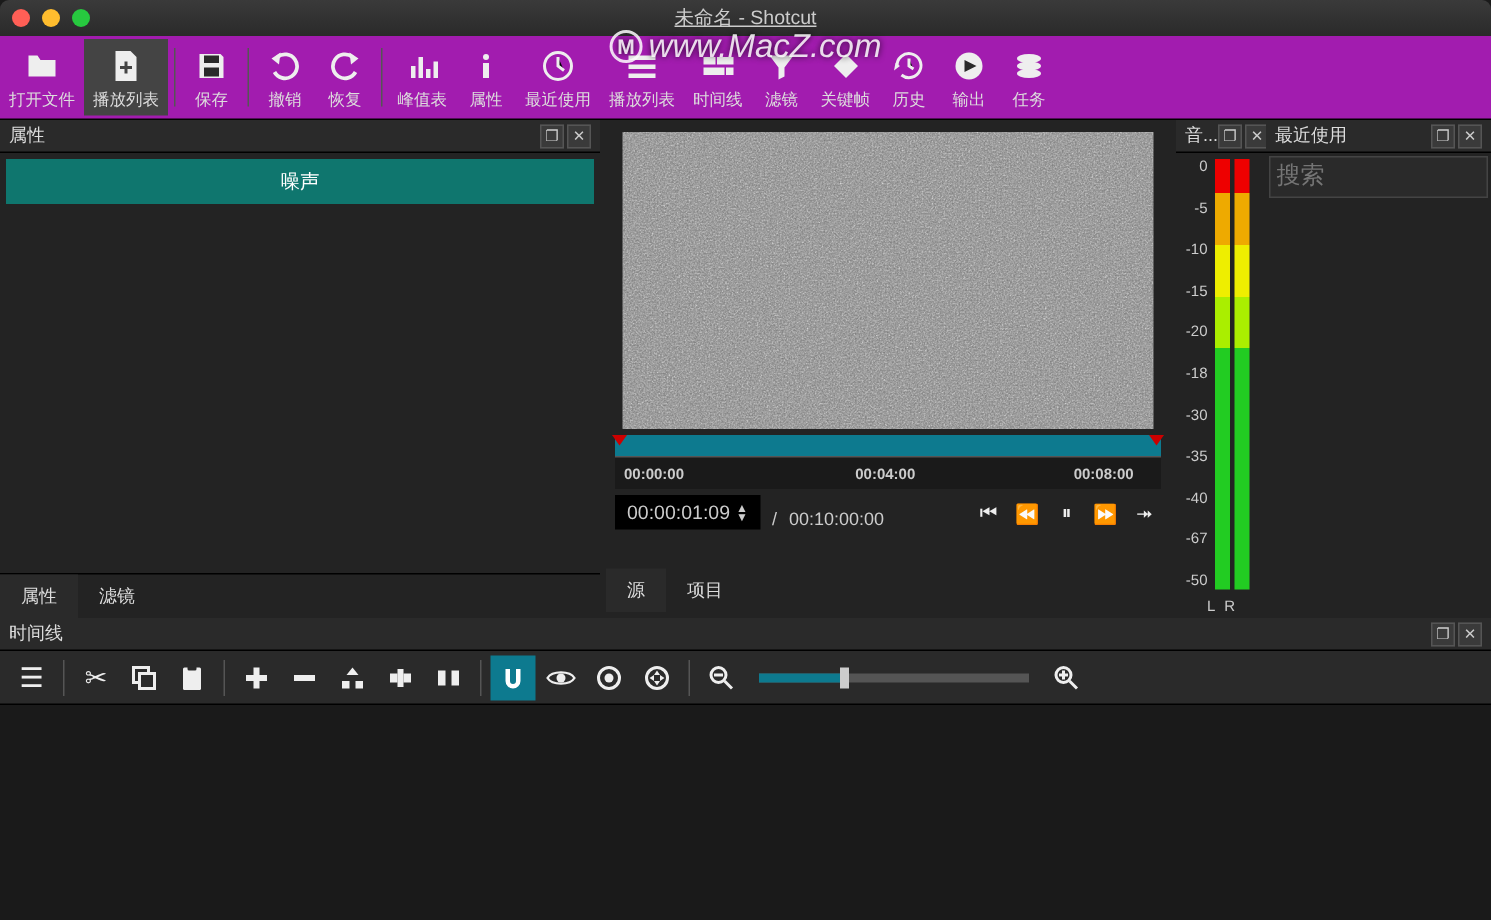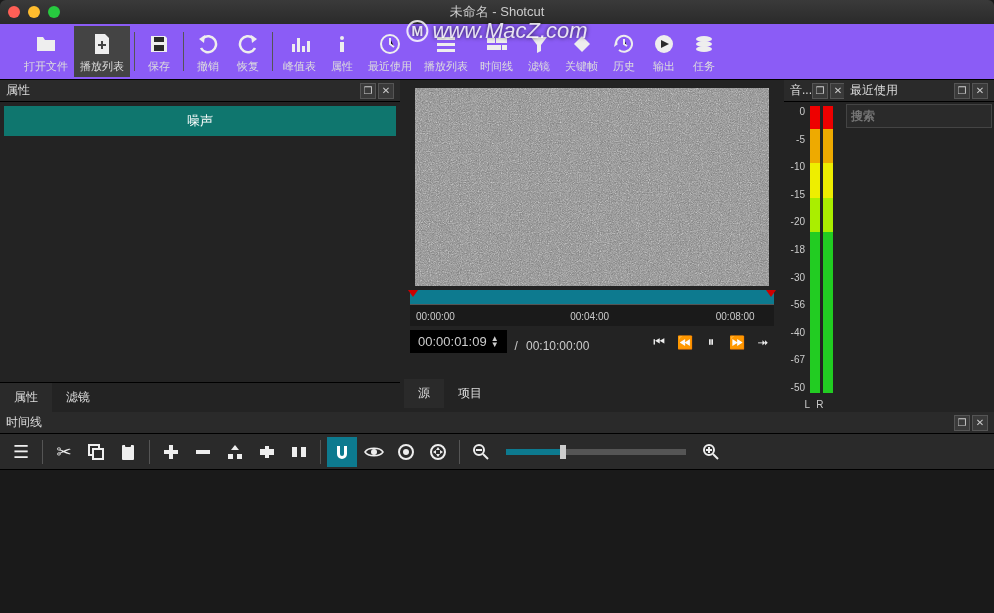--- a/index.html
+++ b/index.html
@@ -2,25 +2,25 @@
 <html><head>
 <meta charset="utf-8">
 <style>
 * { margin: 0; padding: 0; box-sizing: border-box; font-family: -apple-system, "Helvetica Neue", Arial, sans-serif; }
 body { background: #1a1a1a; width: 994px; height: 613px; overflow: hidden; color: #ccc; font-size: 12px; }
 
 .titlebar { height: 24px; background: linear-gradient(#3a3a3a, #2a2a2a); display: flex; align-items: center; padding: 0 8px; position: relative; border-top-left-radius: 6px; border-top-right-radius: 6px; }
 .traffic-lights { display: flex; gap: 8px; }
 .traffic-light { width: 12px; height: 12px; border-radius: 50%; }
 .red { background: #ff5f56; } .yellow { background: #ffbd2e; } .green { background: #27c93f; }
-.title-text { position: absolute; left: 50%; transform: translateX(-50%); color: #ccc; font-size: 13px; }
+.title-text { position: absolute; left: 50%; transform: translateX(-50%); color: #ccc; font-size: 13px; text-decoration: underline; }
 .watermark { position: absolute; left: 50%; top: 18px; transform: translateX(-50%); color: rgba(255,255,255,0.85); font-size: 22px; font-style: italic; font-family: Georgia, serif; z-index: 100; pointer-events: none; text-shadow: 0 0 4px rgba(0,0,0,0.8); display:flex; align-items:center; gap:4px;}
 .watermark .m-logo { border:2px solid rgba(255,255,255,0.85); border-radius:50%; width:22px; height:22px; display:inline-flex; align-items:center; justify-content:center; font-style:normal; font-family:sans-serif; font-weight:bold; font-size:14px;}
 
-.toolbar { height: 56px; background: #8b5cf6; display: flex; padding: 2px 18px; border-bottom: 1px solid #000; }
+.toolbar { height: 56px; background: #a21caf; display: flex; padding: 2px 0; border-bottom: 1px solid #000; }
 .tool-btn { display: flex; flex-direction: column; align-items: center; justify-content: center; padding: 2px 6px; color: #eee; cursor: pointer; min-width: 40px; }
 .tool-btn.active { background: #444; }
 .tool-icon { width: 28px; height: 28px; display: flex; align-items: center; justify-content: center; font-size: 20px; }
 .tool-label { font-size: 11px; margin-top: 1px; color: #ddd; }
 .tool-sep { width: 1px; background: #555; margin: 6px 4px; }
 
 .main-area { display: flex; height: 332px; }
 
 .panel-header { height: 22px; background: #2a2a2a; display: flex; align-items: center; padding: 0 6px; border-bottom: 1px solid #000; justify-content: space-between; }
 .panel-title { color: #ddd; font-size: 12px; }
@@ -34,38 +34,38 @@
 .tab { padding: 6px 14px; color: #ddd; cursor: pointer; font-size: 12px; }
 .tab.active { background: #2a2a2a; }
 
 .center-panel { flex: 1; background: #232323; display: flex; flex-direction: column; padding: 4px; }
 .video-preview { width: 354px; height: 198px; margin: 4px auto; background: #808080; position: relative; overflow: hidden; }
 .noise-svg { width: 100%; height: 100%; }
 .scrubber { height: 14px; background: #0d7a8f; margin: 0 6px; position: relative; }
 .scrubber-marker { position: absolute; width: 0; height: 0; border-left: 5px solid transparent; border-right: 5px solid transparent; }
 .scrubber-marker.left { left: -2px; top: 0; border-top: 7px solid #c00; }
 .scrubber-marker.right { right: -2px; top: 0; border-top: 7px solid #c00; }
-.ruler { height: 22px; margin: 0 6px; background: #1a1a1a; position: relative; border-top:1px solid #555; font-size: 10px; color:#ccc; }
+.ruler { height: 22px; margin: 0 6px; background: #1a1a1a; position: relative; border-top:1px solid #555; font-size: 10px; color:#ccc;font-weight:bold; }
 .ruler-label { position: absolute; top: 6px; font-size: 10px; }
 .playback { display: flex; align-items: flex-end; gap: 8px; margin: 4px 6px; }
 .timecode { background: #000; padding: 4px 8px; font-family: monospace; font-size: 13px; display: flex; align-items: center; gap: 4px; }
 .timecode-sep { color: #ccc; }
 .play-controls { display: flex; gap: 4px; margin-left: auto; }
 .play-btn { width: 22px; height: 22px; display: flex; align-items: center; justify-content: center; cursor: pointer; color: #eee; font-size: 13px; }
 .center-tabs { display: flex; margin-top: auto; }
 
 .meter-panel { width: 60px; background: #232323; display: flex; flex-direction: column; }
 .meter-body { flex: 1; display: flex; padding: 4px 2px; gap:2px; }
 .meter-scale { display: flex; flex-direction: column; justify-content: space-between; font-size: 10px; color: #ccc; text-align: right; padding-right: 3px; width: 22px; }
 .meter-bars { display: flex; gap: 3px; flex: 1; align-items: flex-end; }
 .meter-bar { width: 10px; height: 100%; background: linear-gradient(to bottom, #e00 0%, #e00 8%, #ea0 8%, #ea0 20%, #ee0 20%, #ee0 32%, #ae0 32%, #ae0 44%, #2c2 44%, #2c2 100%); }
 .meter-labels { display: flex; justify-content: center; gap: 6px; font-size: 10px; padding: 2px; }
 
 .recent-panel { width: 150px; background: #232323; display: flex; flex-direction: column; }
-.search-box { background: #2a2a2a; border: 1px solid #444; padding: 4px; margin: 2px; color: #888; font-size: 12px; font-weight: bold; }
+.search-box { background: #2a2a2a; border: 1px solid #444; padding: 4px; margin: 2px; color: #888; font-size: 16px; }
 
 .timeline-panel { background: #232323; }
 .timeline-toolbar { height: 36px; background: #2a2a2a; display: flex; align-items: center; padding: 0 6px; gap: 2px; border-bottom: 1px solid #000; }
 .tl-btn { width: 30px; height: 30px; display: flex; align-items: center; justify-content: center; cursor: pointer; color: #eee; font-size: 18px; }
 .tl-btn.active { background: #0d7a8f; }
 .tl-sep { width: 1px; height: 24px; background: #555; margin: 0 4px; }
 .zoom-slider { width: 180px; height: 6px; background: #555; position: relative; margin: 0 8px; }
 .zoom-fill { height: 100%; background: #0d7a8f; width: 30%; }
 .zoom-handle { position: absolute; left: 30%; top: -4px; width: 6px; height: 14px; background: #ccc; }
 .timeline-body { height: 140px; background: #1a1a1a; }
@@ -302,21 +302,21 @@
     </div>
     <div class="meter-body">
       <div class="meter-scale">
         <span>0</span>
           <span>-5</span>
           <span>-10</span>
         <span>-15</span>
           <span>-20</span>
           <span>-18</span>
         <span>-30</span>
-          <span>-56</span>
+          <span>-35</span>
           <span>-40</span>
         <span>-67</span>
           <span>-50</span>
       </div>
       <div class="meter-bars">
         <div class="meter-bar"></div>
         <div class="meter-bar"></div>
       </div>
     </div>
     <div class="meter-labels">

